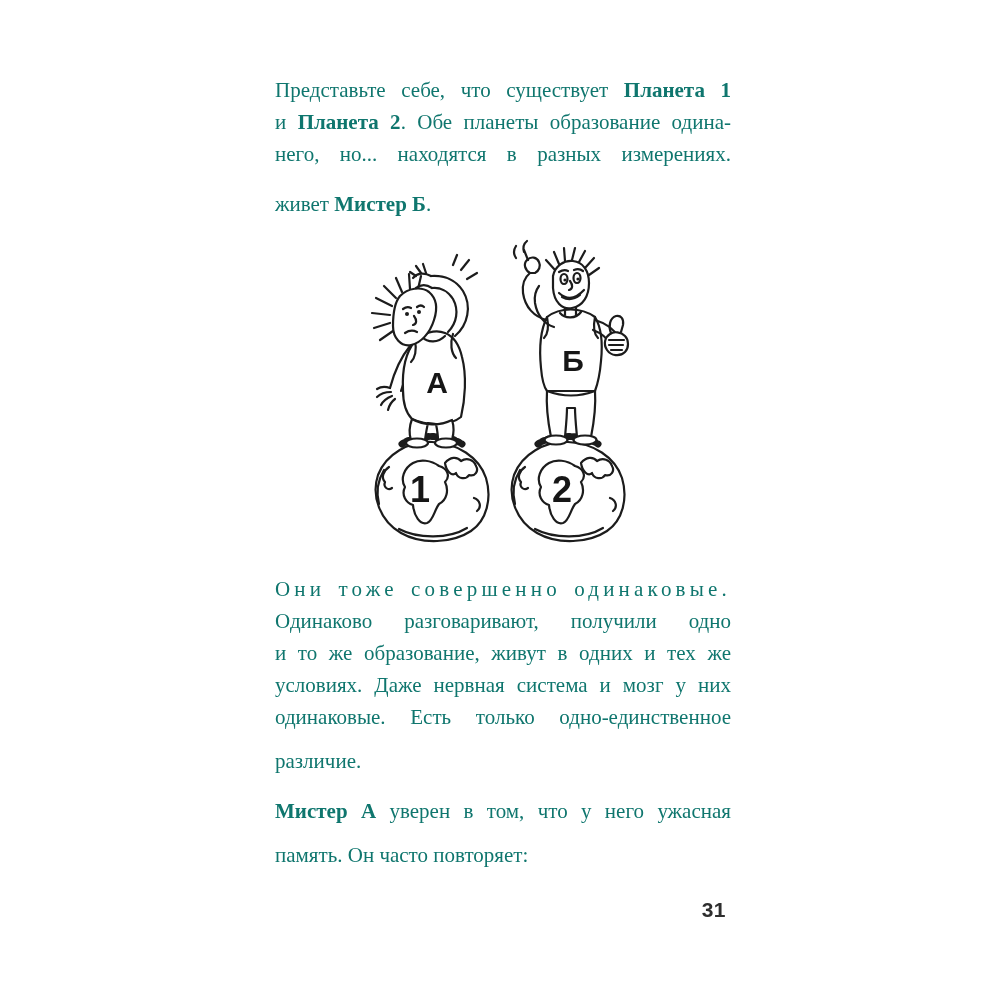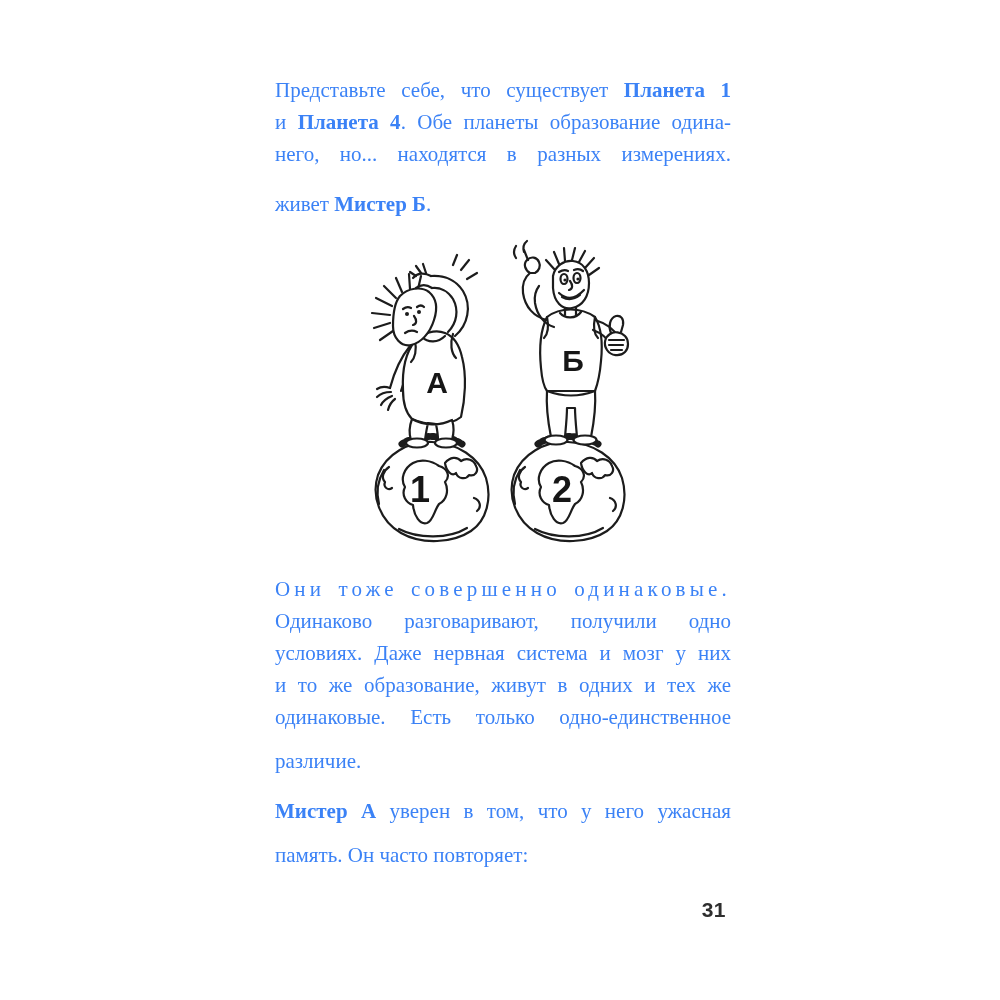--- a/index.html
+++ b/index.html
@@ -4,21 +4,21 @@
 <style>
   * { margin:0; padding:0; box-sizing:border-box; }
   html,body { width:1000px; height:1000px; background:#ffffff; overflow:hidden; }
   body { position:relative; font-family:"Liberation Serif","DejaVu Serif",serif; color:#1b1b1b; }
 
   .page {
     position:absolute; left:275px; top:74px; width:456px; height:852px;
     background:#ffffff;
   }
 
-  .para { font-size:21px; line-height:32px; margin:0 0 18px 0; color:#3b82f6; }
+  .para { font-size:21px; line-height:32px; margin:0 0 18px 0; color:#0f766e; }
   .para b { font-weight:bold; }
 
   .line { display:block; text-align:justify; text-align-last:justify; }
   .line-left { text-align-last:left;margin-top:12px; }
   .line-spread { letter-spacing:4.2px; }
 
   .illustration { display:block; margin:-8px auto 18px auto; }
 
   .ill-label {
     font-family:"Liberation Sans","DejaVu Sans",sans-serif;
@@ -34,21 +34,21 @@
   }
 </style>
 </head>
 <body>
 
 <div class="page">
 
   <div>
       <p class="para">
         <span class="line"><span>Представьте себе, что существует </span><b>Планета 1</b></span>
-        <span class="line"><span>и </span><b>Планета 4</b><span>. Обе планеты образование одина-</span></span>
+        <span class="line"><span>и </span><b>Планета 2</b><span>. Обе планеты образование одина-</span></span>
         <span class="line"><span>него, но... находятся в разных измерениях.</span></span>
       </p>
       <p class="para">
         <span class="line line-left"><span>живет </span><b>Мистер Б</b><span>.</span></span>
       </p>
     </div>
 
   <svg class="illustration" width="290" height="325" viewBox="0 0 290 325" xmlns="http://www.w3.org/2000/svg">
     <g stroke="#1c1c1c" stroke-width="2.2" fill="none" stroke-linecap="round" stroke-linejoin="round">
 
@@ -176,22 +176,22 @@
 
         <text class="ill-label" x="215" y="141" font-size="30" text-anchor="middle" stroke="none">Б</text>
       </g>
     </g>
   </svg>
 
   <div>
       <p class="para">
         <span class="line line-spread"><span>Они тоже совершенно одинаковые.</span></span>
         <span class="line"><span>Одинаково разговаривают, получили одно</span></span>
+        <span class="line"><span>и то же образование, живут в одних и тех же</span></span>
         <span class="line"><span>условиях. Даже нервная система и мозг у них</span></span>
-        <span class="line"><span>и то же образование, живут в одних и тех же</span></span>
         <span class="line"><span>одинаковые. Есть только одно-единственное</span></span>
         <span class="line line-left"><span>различие.</span></span>
       </p>
       <p class="para">
         <span class="line"><b>Мистер А</b><span> уверен в том, что у него ужасная</span></span>
         <span class="line line-left"><span>память. Он часто повторяет:</span></span>
       </p>
     </div>
 
   <div class="page-number">31</div>

